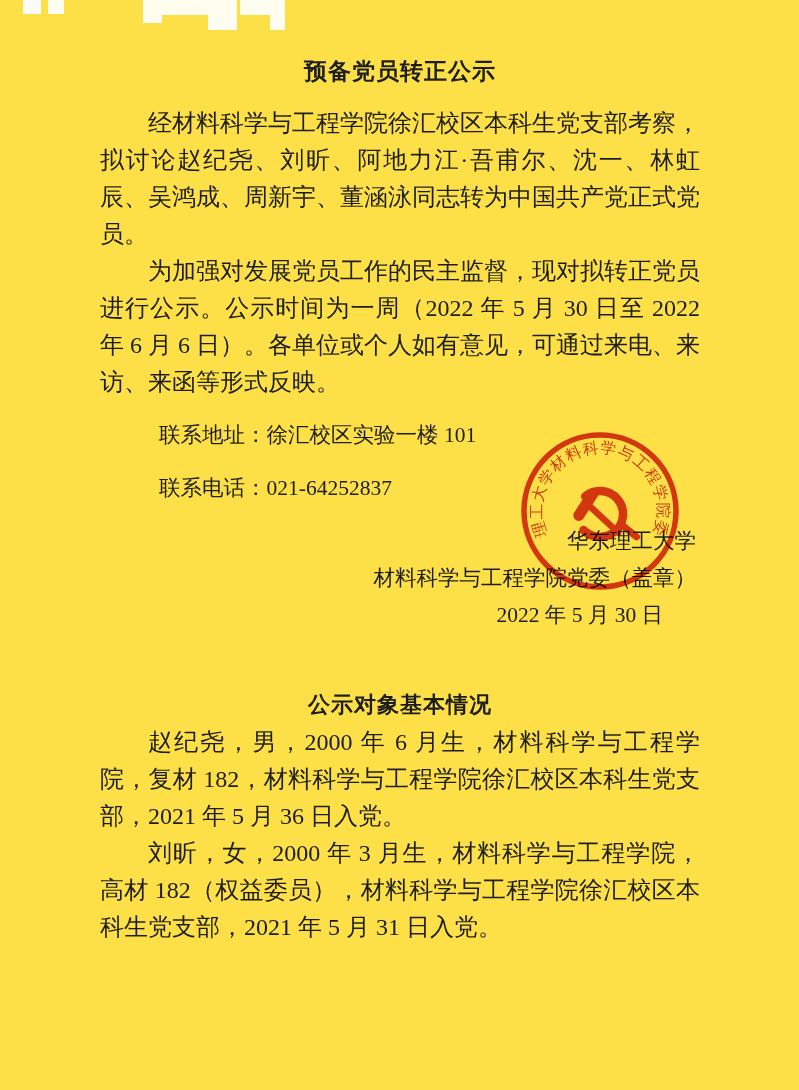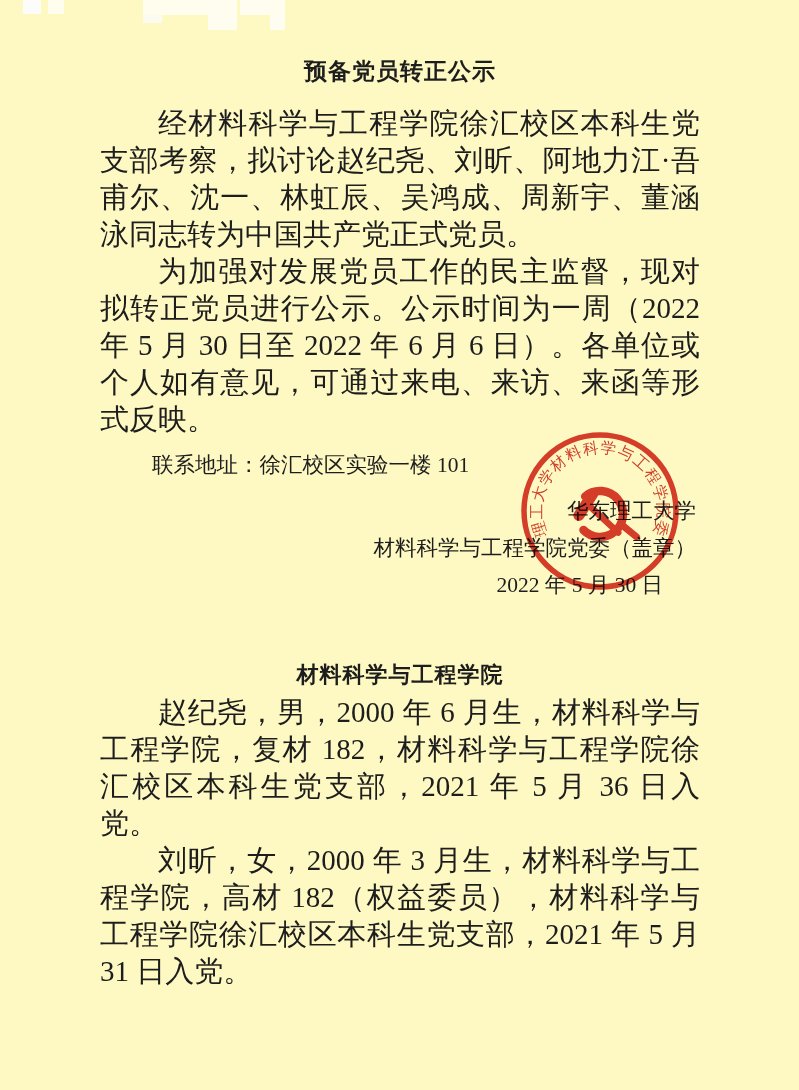--- a/index.html
+++ b/index.html
@@ -4,21 +4,21 @@
 <style>
   html, body {
     margin: 0;
     padding: 0;
     background: #ffffff;
   }
   .page {
     position: relative;
     width: 799px;
     height: 1090px;
-    background: #fef9c3;
+    background: #fde047;
     overflow: hidden;
     font-family: "Liberation Serif", "DejaVu Serif", serif;
     color: #1d1d1d;
   }
   
   .artifact { position: absolute; top: 0; }
   .a1 { left: 23px;  width: 18px; height: 14px; background: #fcfcfa; }
   .a2 { left: 48px;  width: 16px; height: 14px; background: #fffdee; }
   .a3 { left: 143px; width: 94px; height: 15px; background: #fffdee; }
   .a3b{ left: 143px; top: 15px; width: 19px; height: 8px; background: #fbfbf2; }
@@ -35,28 +35,28 @@
   .title {
     margin: 0 0 13px 0;
     font-size: 23px;
     line-height: 40px;
     font-weight: bold;
     text-align: center;
     letter-spacing: 1px;
   }
   .para {
     margin: 0;
-    font-size: 29px;
+    font-size: 24px;
     line-height: 37px;
     text-indent: 2em;
     text-align: justify;
     text-align-last: left;
   }
   .contact-line {
-    margin: 9px;
+    margin: 16px;
     font-size: 21.5px;
     line-height: 37px;
     text-indent: 2em;
   }
   .sig { margin: 4px; }
   .sig-line {
     margin: 0;
     font-size: 21.5px;
     line-height: 37px;
     text-align: right;
@@ -96,28 +96,29 @@
   <div class="artifact a6"></div>
 
   <div class="content">
 
     <h1 class="title">预备党员转正公示</h1>
 
     <p class="para">经材料科学与工程学院徐汇校区本科生党支部考察，拟讨论赵纪尧、刘昕、阿地力江·吾甫尔、沈一、林虹辰、吴鸿成、周新宇、董涵泳同志转为中国共产党正式党员。</p>
     <p class="para">为加强对发展党员工作的民主监督，现对拟转正党员进行公示。公示时间为一周（2022 年 5 月 30 日至 2022 年 6 月 6 日）。各单位或个人如有意见，可通过来电、来访、来函等形式反映。</p>
 
     <p class="contact-line">联系地址：徐汇校区实验一楼 101</p>
+    <p class="contact-line">联系电话：021-64252837</p>
 
     <div class="sig">
       <p class="sig-line">华东理工大学</p>
       <p class="sig-line">材料科学与工程学院党委（盖章）</p>
       <p class="sig-line sig-date">2022 年 5 月 30 日</p>
     </div>
 
-    <h2 class="heading2">材料科学与工程学院</h2>
+    <h2 class="heading2">公示对象基本情况</h2>
 
     <p class="para">赵纪尧，男，2000 年 6 月生，材料科学与工程学院，复材 182，材料科学与工程学院徐汇校区本科生党支部，2021 年 5 月 36 日入党。</p>
     <p class="para">刘昕，女，2000 年 3 月生，材料科学与工程学院，高材 182（权益委员），材料科学与工程学院徐汇校区本科生党支部，2021 年 5 月 31 日入党。</p>
 
   </div>
 
   <div class="seal">
     <svg width="170" height="170" viewBox="0 0 170 170" xmlns="http://www.w3.org/2000/svg">
 
       <circle cx="85" cy="85" r="76" fill="none" stroke="#cf2318" stroke-width="5.5"></circle>

